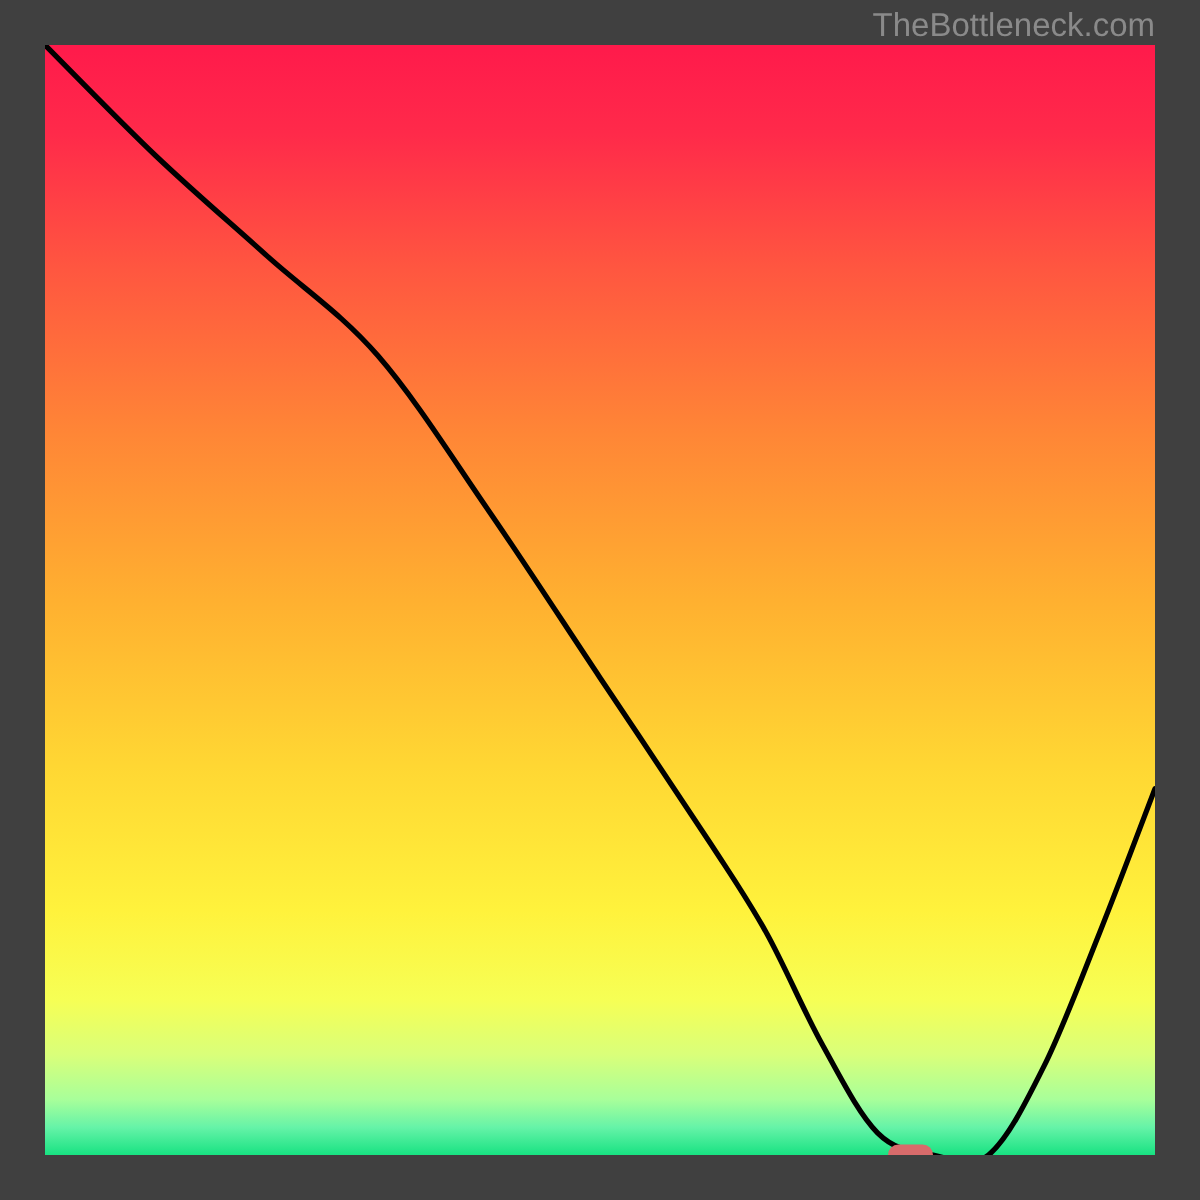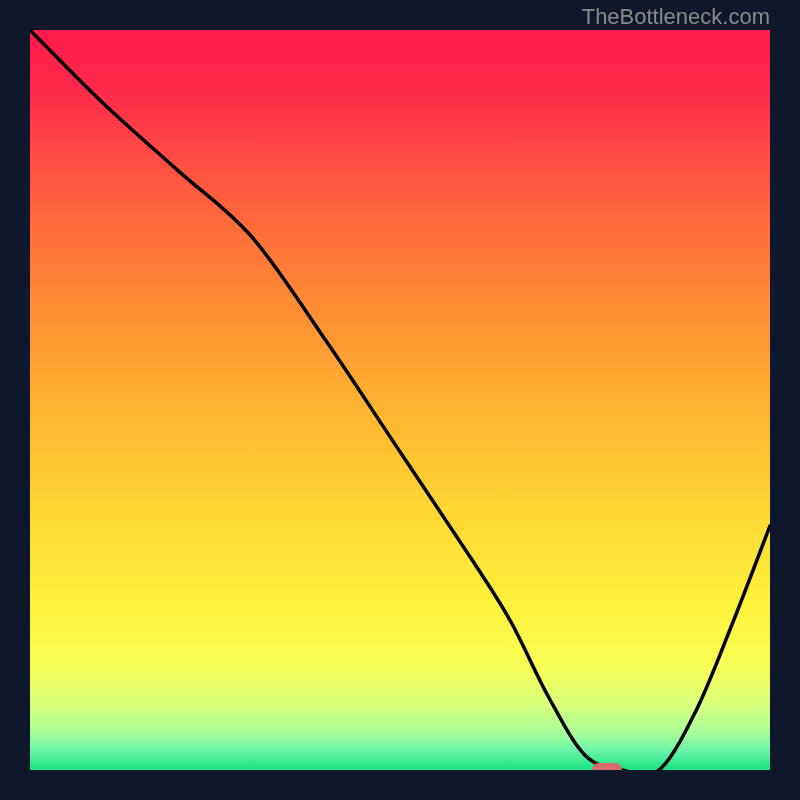--- a/index.html
+++ b/index.html
@@ -9,21 +9,21 @@
     height: 800px;
     background: #000;
     overflow: hidden;
   }
   .frame {
     position: absolute;
     left: 0;
     top: 0;
     width: 800px;
     height: 800px;
-    background: #0f172a;
+    background: #404040;
   }
   .plot-area {
     position: absolute;
     left: 30px;
     top: 30px;
     width: 740px;
     height: 740px;
     overflow: hidden;
   }
   .gradient {

